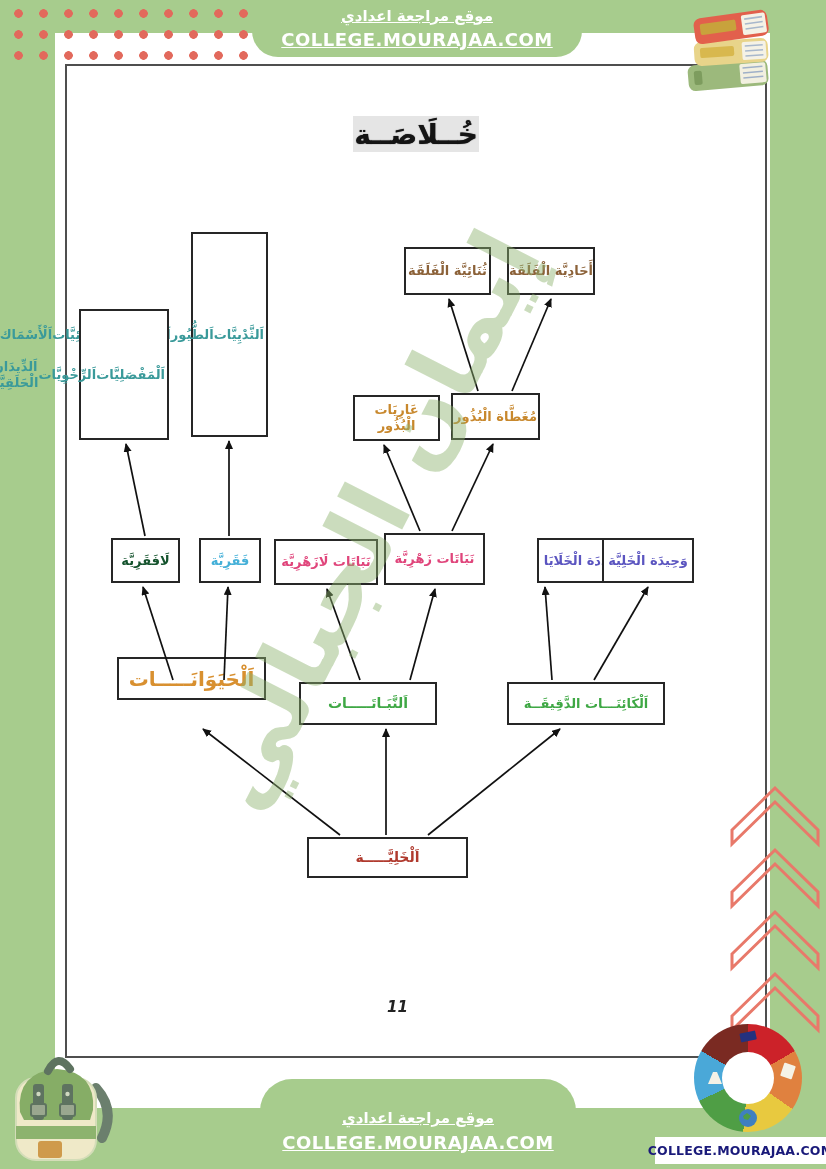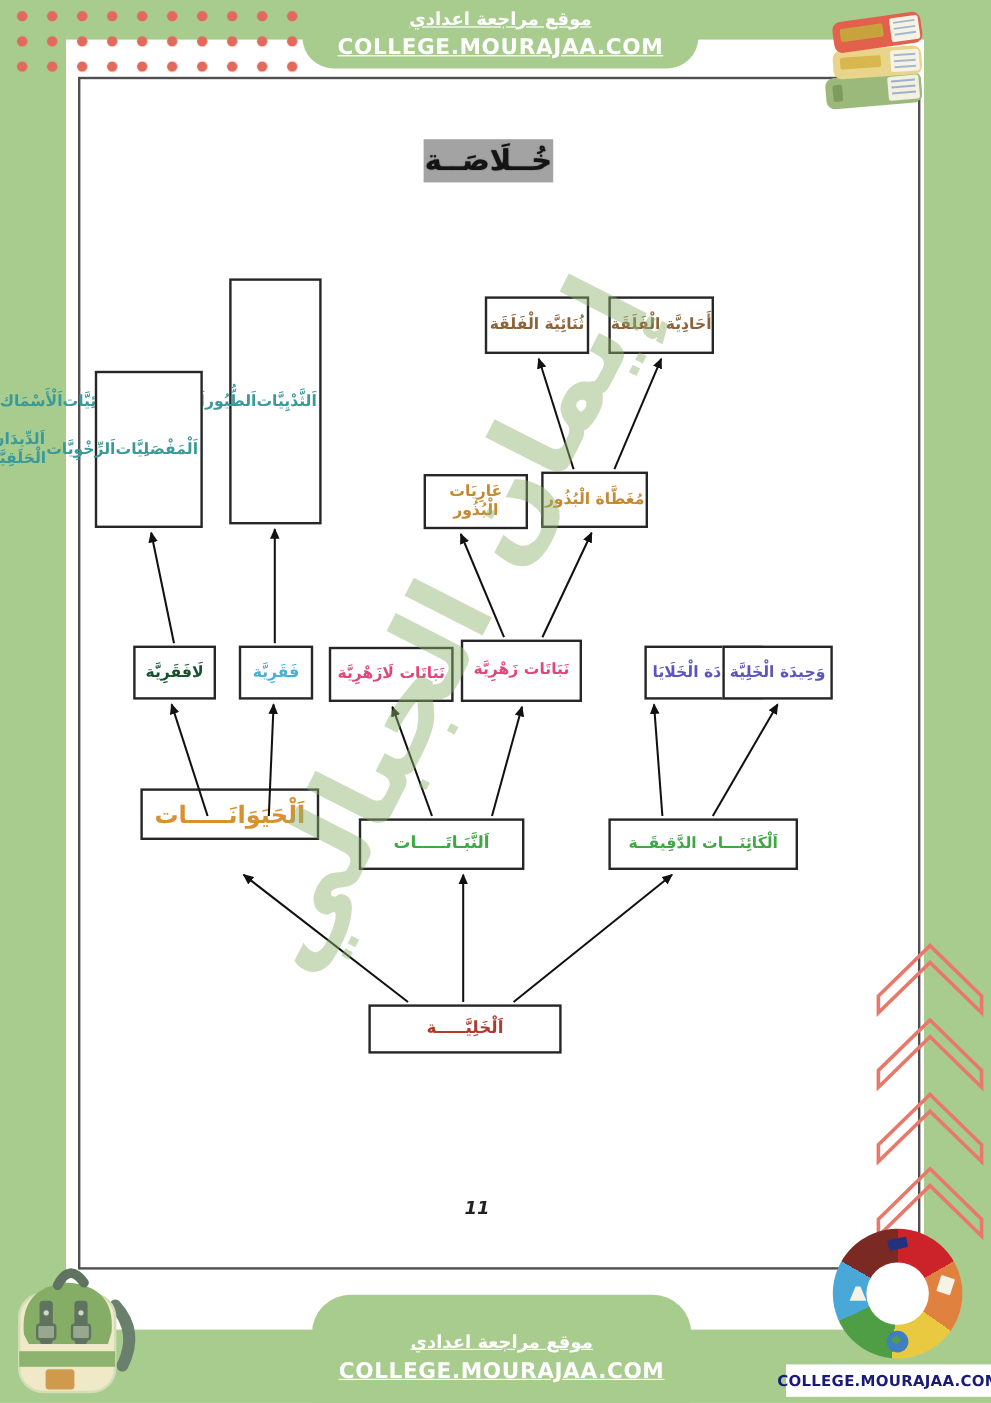--- a/index.html
+++ b/index.html
@@ -44,22 +44,22 @@
     z-index:7;color:#ffffff;text-align:center;
   }
   .band-bottom{
     left:0;top:1108px;width:826px;height:61px;background:#a7cc8d;z-index:5;
   }
   .banner-ar{font-size:15px;font-weight:bold;text-decoration:underline;line-height:1.5;}
   .banner-en{font-size:18px;font-weight:bold;text-decoration:underline;letter-spacing:.5px;line-height:1.4;}
 
   
   .dg-title{
-    left:353px;top:116px;width:108px;height:36px;
-    background:#a3a3a3;color:#141414;font-size:24px;font-weight:bold;
+    left:353px;top:116px;width:126px;height:36px;
+    background:#e5e5e5;color:#141414;font-size:28px;font-weight:bold;
     display:flex;align-items:center;justify-content:center;z-index:3;
     text-shadow:0 0 1px #333;
   }
 
   
   .dbox{
     background:#ffffff;border:2px solid #262626;box-sizing:border-box;
     display:flex;align-items:center;justify-content:center;
     font-weight:bold;font-size:13px;text-align:center;z-index:3;line-height:1.2;
   }

